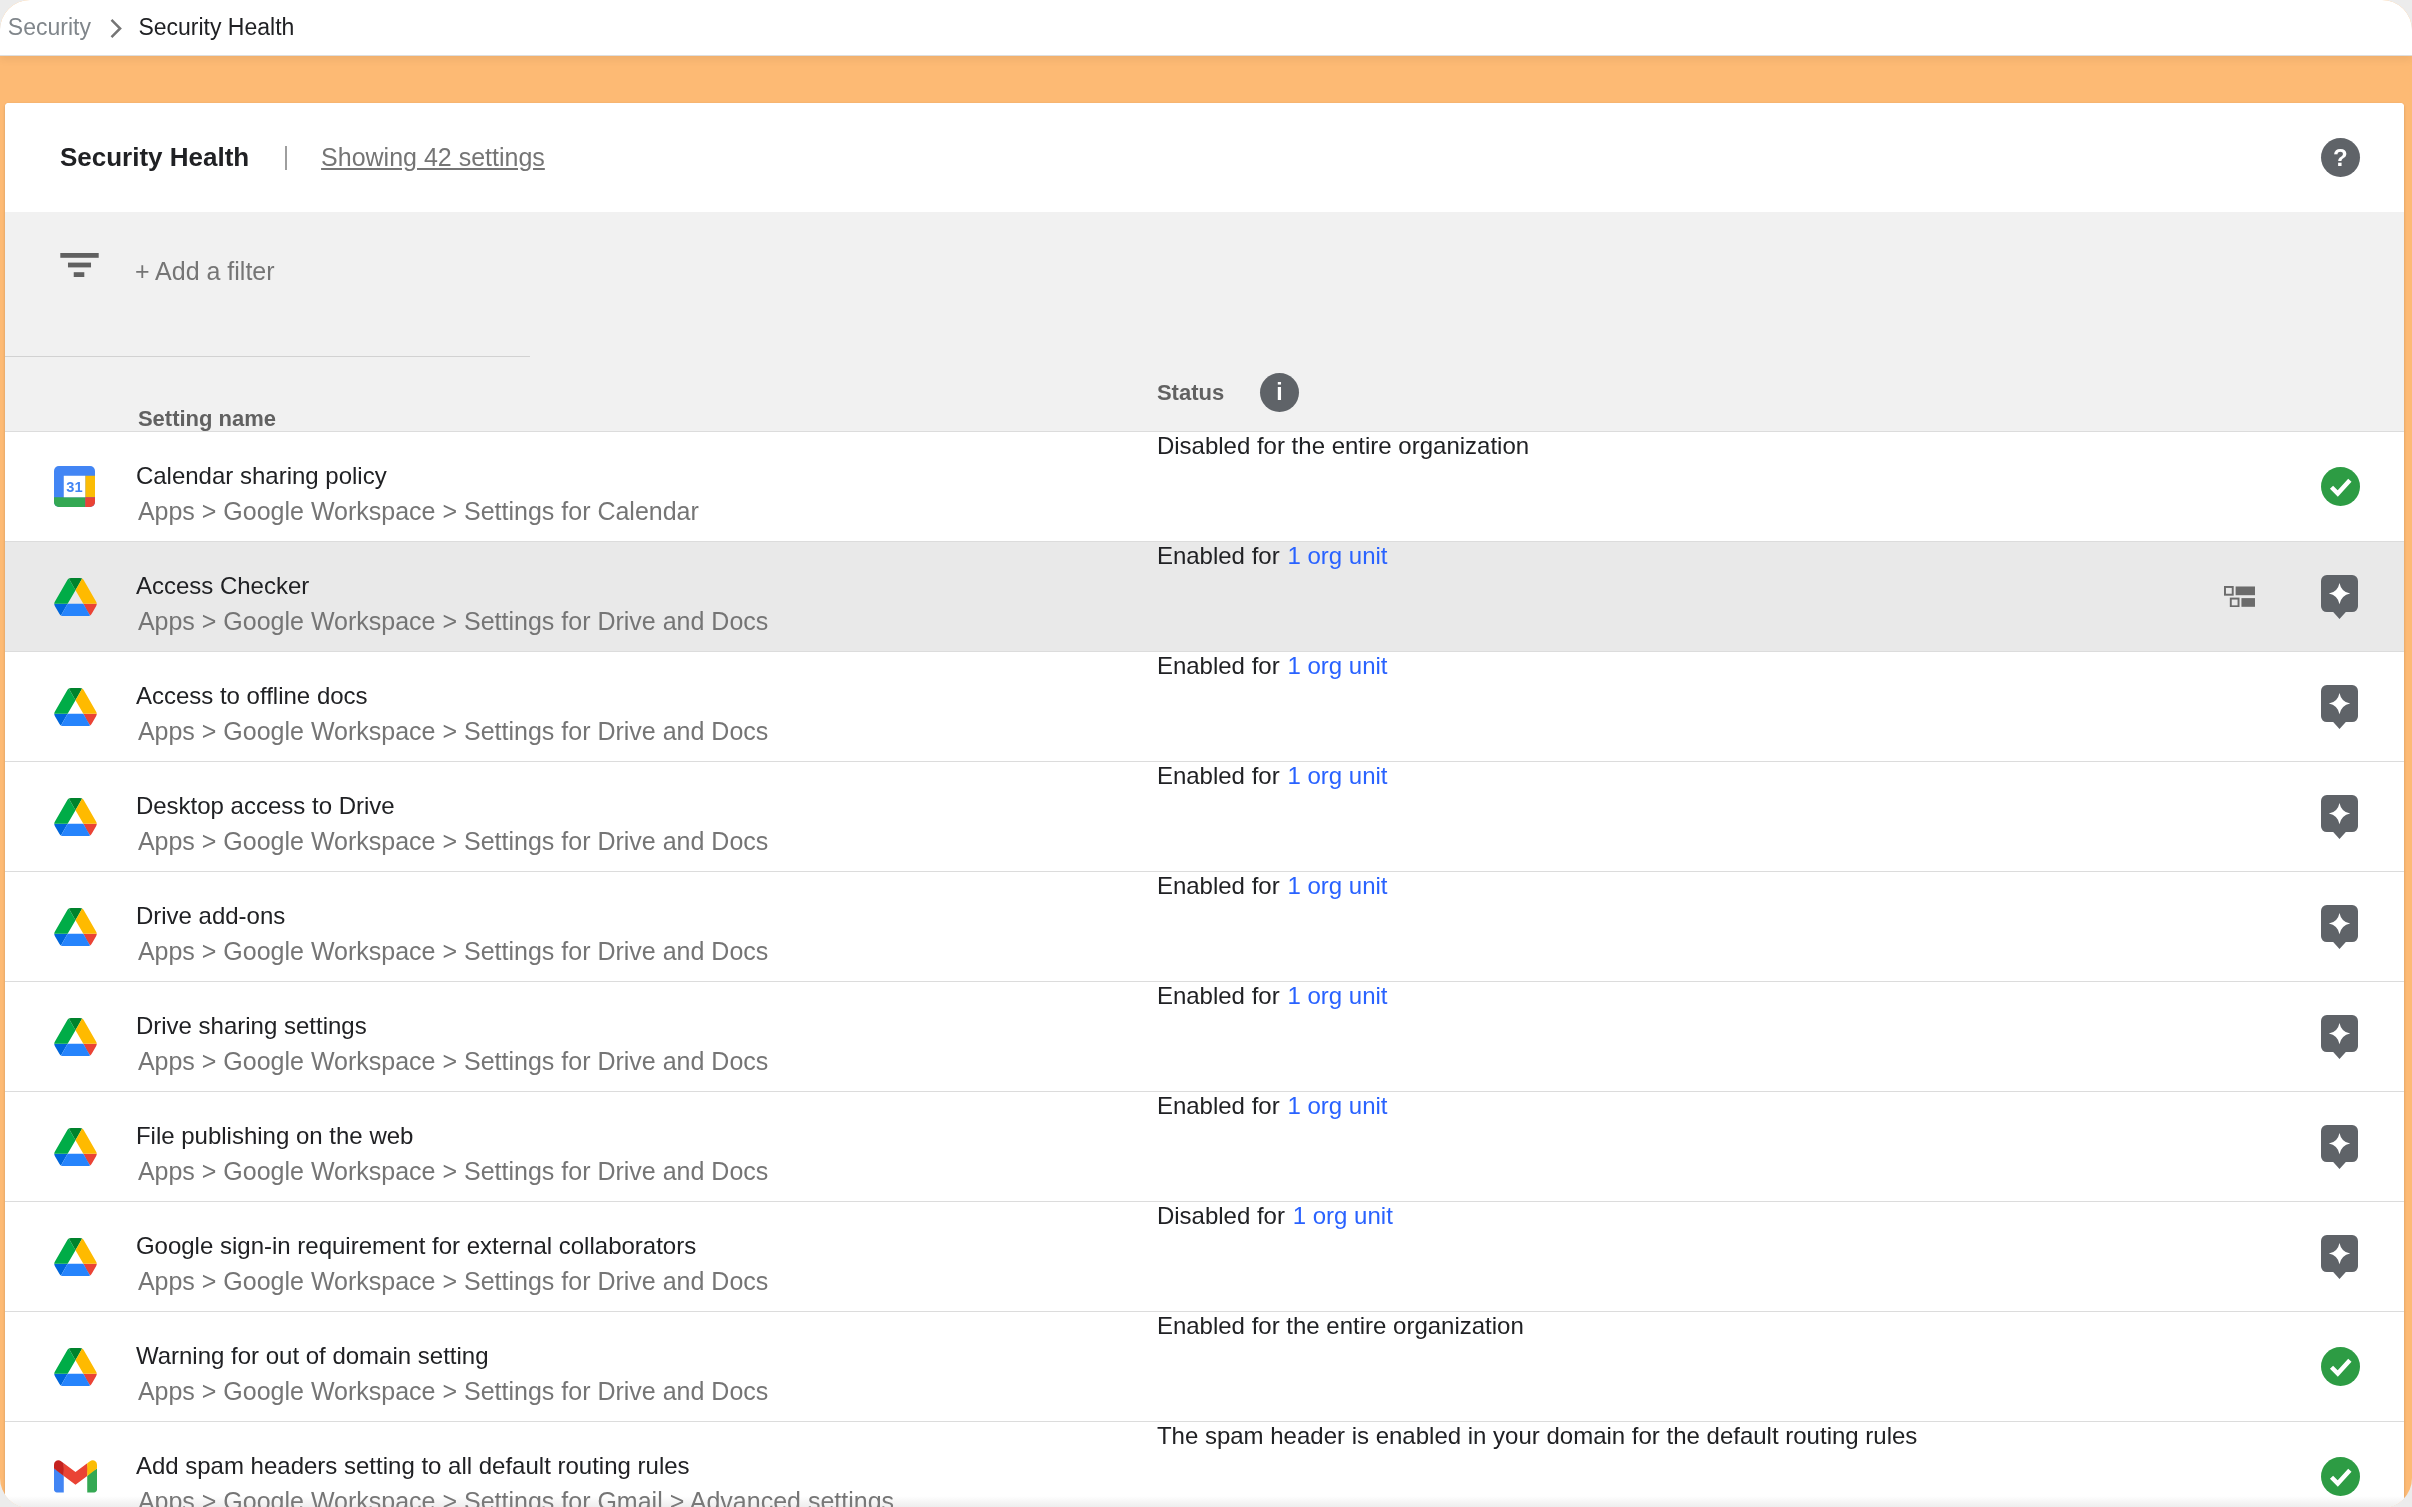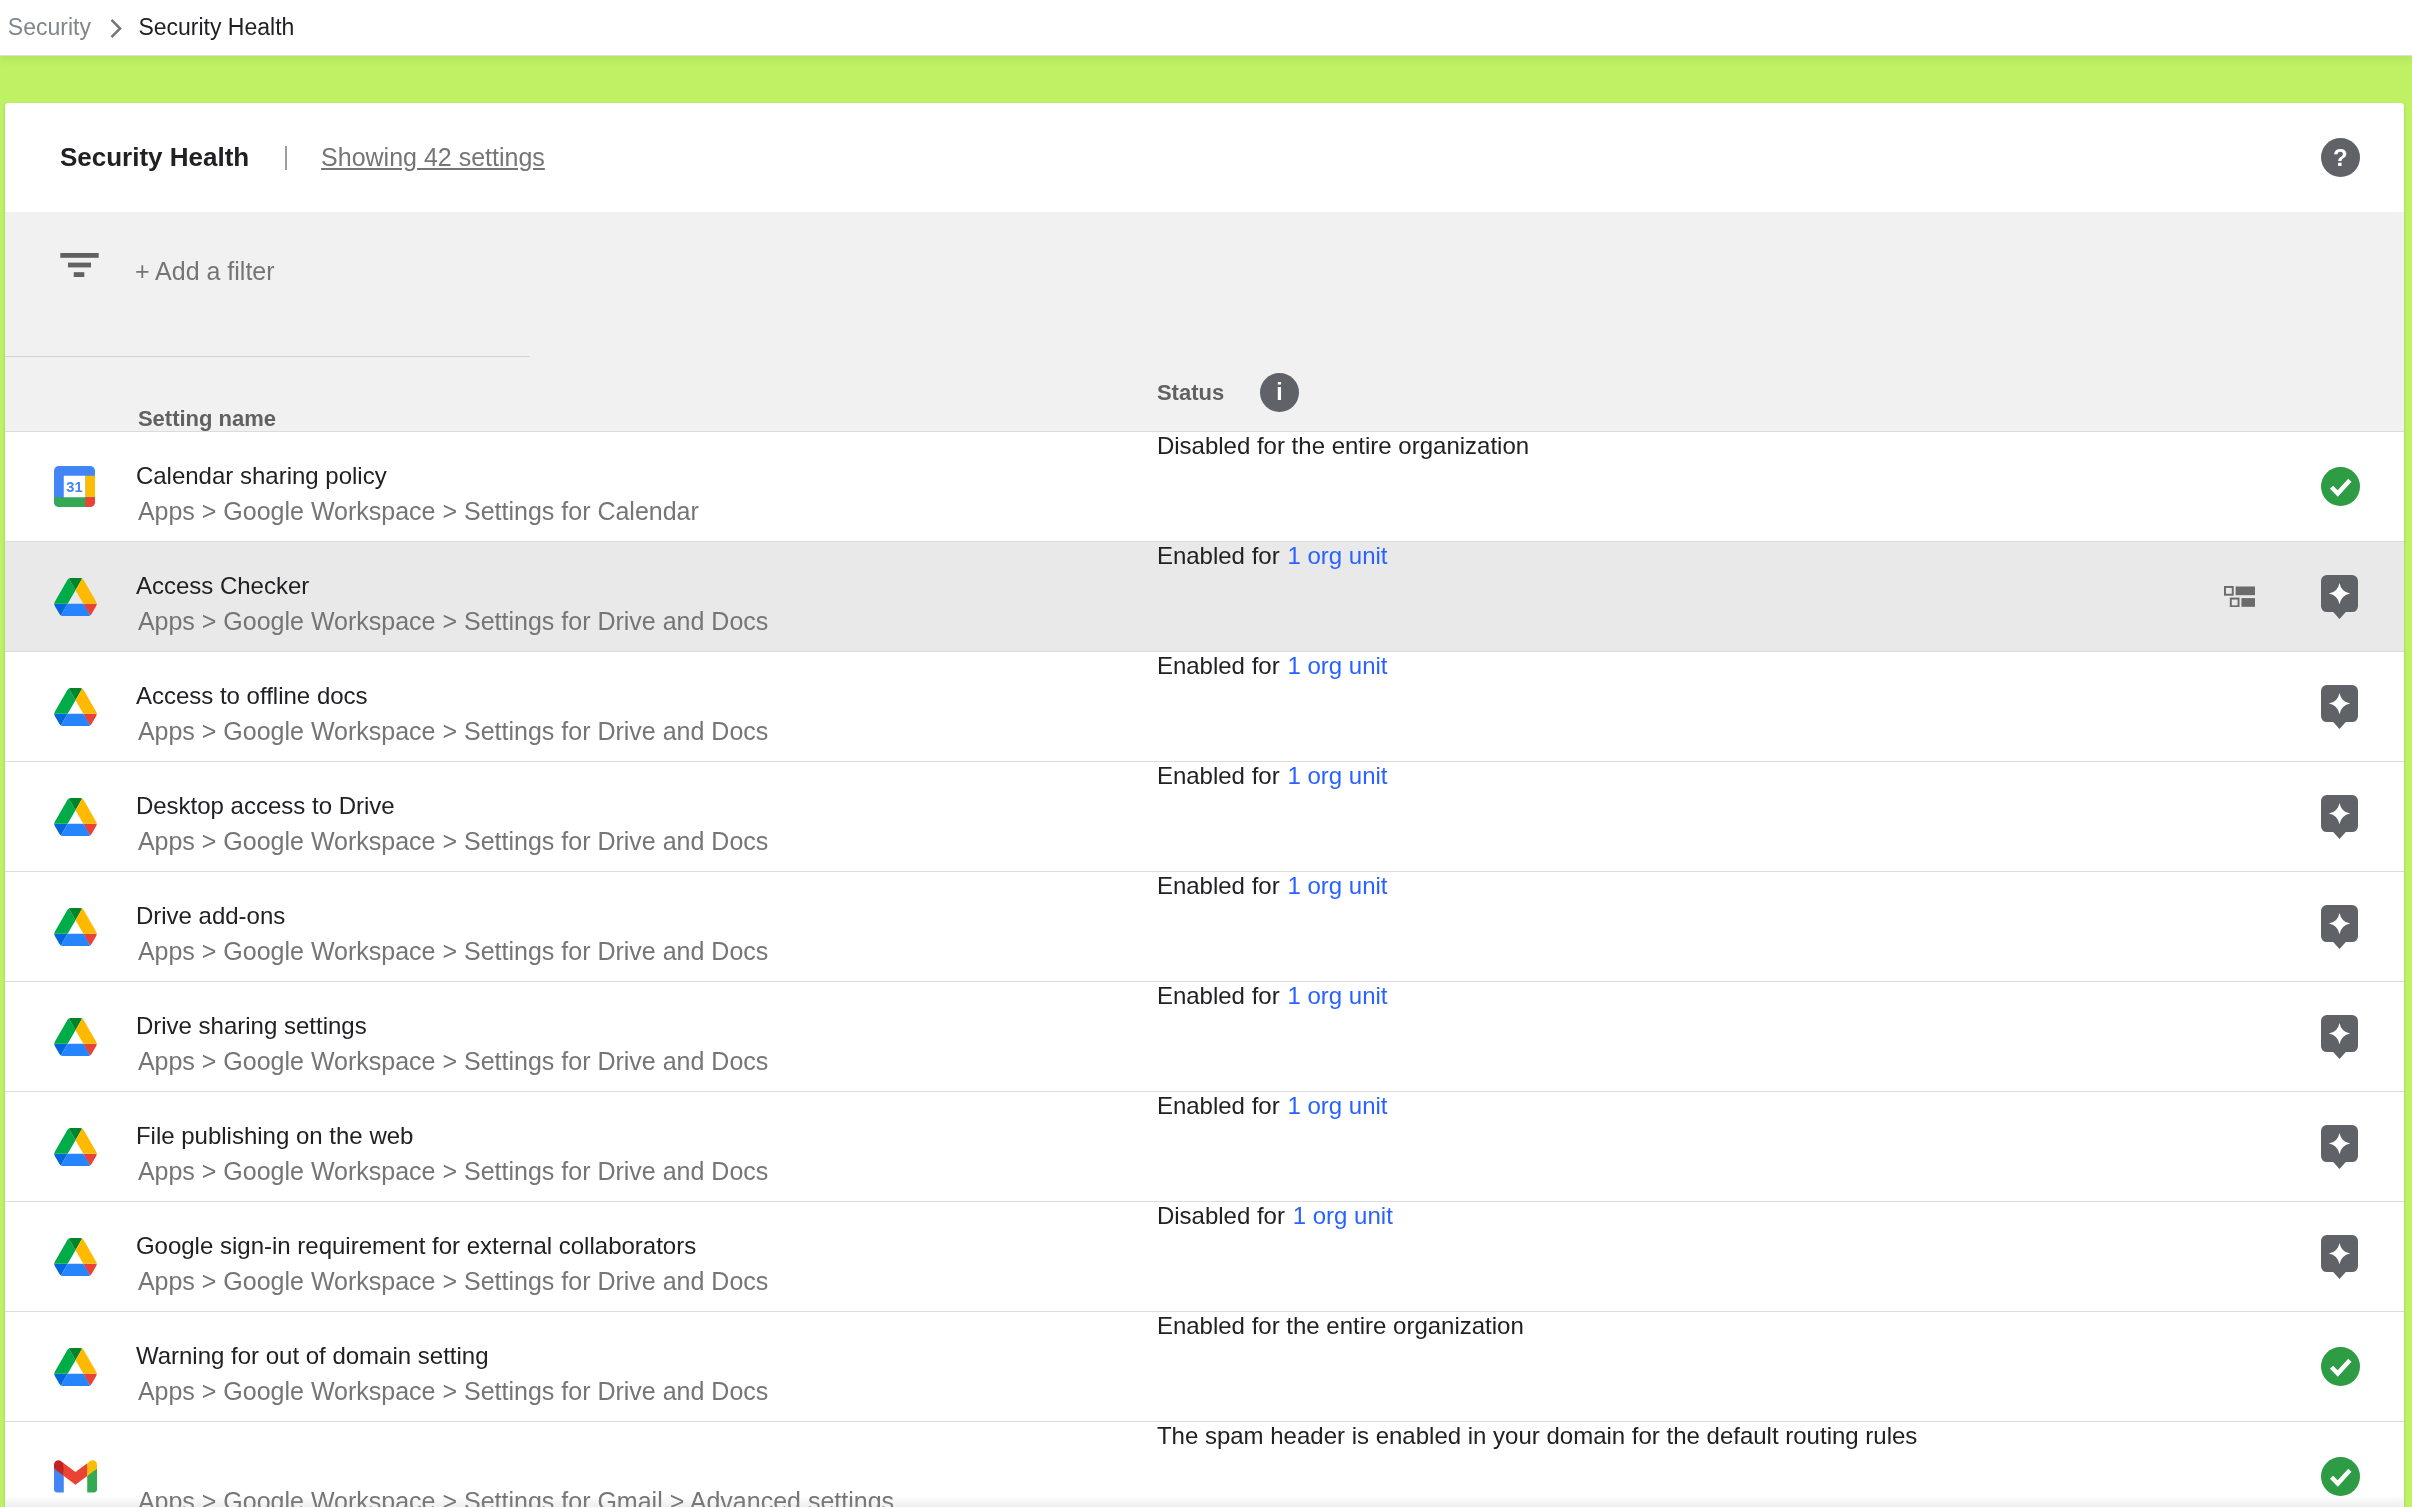--- a/index.html
+++ b/index.html
@@ -1,18 +1,18 @@
 <!DOCTYPE html>
 <html><head>
 <meta charset="utf-8">
 <style>
   *{margin:0;padding:0;box-sizing:border-box;}
   html,body{background:#ececec;}
-  .screen{position:relative;width:2412px;height:1508px;background:#bef264;overflow:hidden;
-          font-family:"Liberation Sans","DejaVu Sans",sans-serif;color:#202124;
+  .screen{position:relative;width:2412px;height:1508px;background:#fdba74;overflow:hidden;
+          font-family:"Liberation Sans","DejaVu Sans",sans-serif;color:#202124;border-radius:30px;
           --link:#2962ff;--green:#2d9c44;--badge:#5f6368;}
 
   
   .breadcrumb-bar{position:absolute;top:0;left:0;right:0;height:55px;background:#fff;
     box-shadow:0 1px 0 #dedede,0 4.9px 7.8px rgba(0,0,0,.06);display:flex;align-items:center;
     padding-left:7.8px;z-index:3;}
   .bc-parent{font-size:23px;color:#80868b;cursor:pointer;}
   .bc-sep{margin:1.9px 15.5px 0 18.4px;display:flex;align-items:center;}
   .bc-current{font-size:23px;color:#202124;font-weight:500;}
 
@@ -309,20 +309,21 @@
         <div class="row">
           <div class="app-icon">
             <svg width="44" height="33" viewBox="0 0 256 193">
               <path fill="#4285f4" d="M58.2 192.05V93.14L27.5 65.08 0 49.5v125.09c0 9.66 7.83 17.46 17.46 17.46z"></path>
               <path fill="#34a853" d="M197.8 192.05h40.73c9.66 0 17.46-7.83 17.46-17.46V49.5l-31.16 17.84-27.03 25.8z"></path>
               <path fill="#ea4335" d="m58.2 93.14-4.17-38.65 4.17-36.99L128 69.87l69.8-52.37 4.67 34.99-4.67 40.65L128 145.5z"></path>
               <path fill="#fbbc04" d="M197.8 17.5V93.14L256 49.5V26.23c0-21.58-24.64-33.89-41.89-20.94z"></path>
               <path fill="#c5221f" d="m0 49.5 26.76 20.07L58.2 93.14V17.5L41.9 5.29C24.61-7.66 0 4.65 0 26.23z"></path>
             </svg>
           </div>
+          <div class="row-title">Add spam headers setting to all default routing rules</div>
           <div class="row-path">Apps &gt; Google Workspace &gt; Settings for Gmail &gt; Advanced settings</div>
           <div class="row-status">
             <span>The spam header is enabled in your domain for the default routing rules</span>
           </div>
           <div class="right-icon green-check-icon"><svg width="39" height="39" viewBox="0 0 40 40">
               <circle cx="20" cy="20" r="20" fill="#2d9c44"></circle>
               <path d="M10.8 20.8l6.4 6.4L29.6 13.6" fill="none" stroke="#ffffff" stroke-width="4.6"></path>
             </svg></div>
         </div>
       </div>

